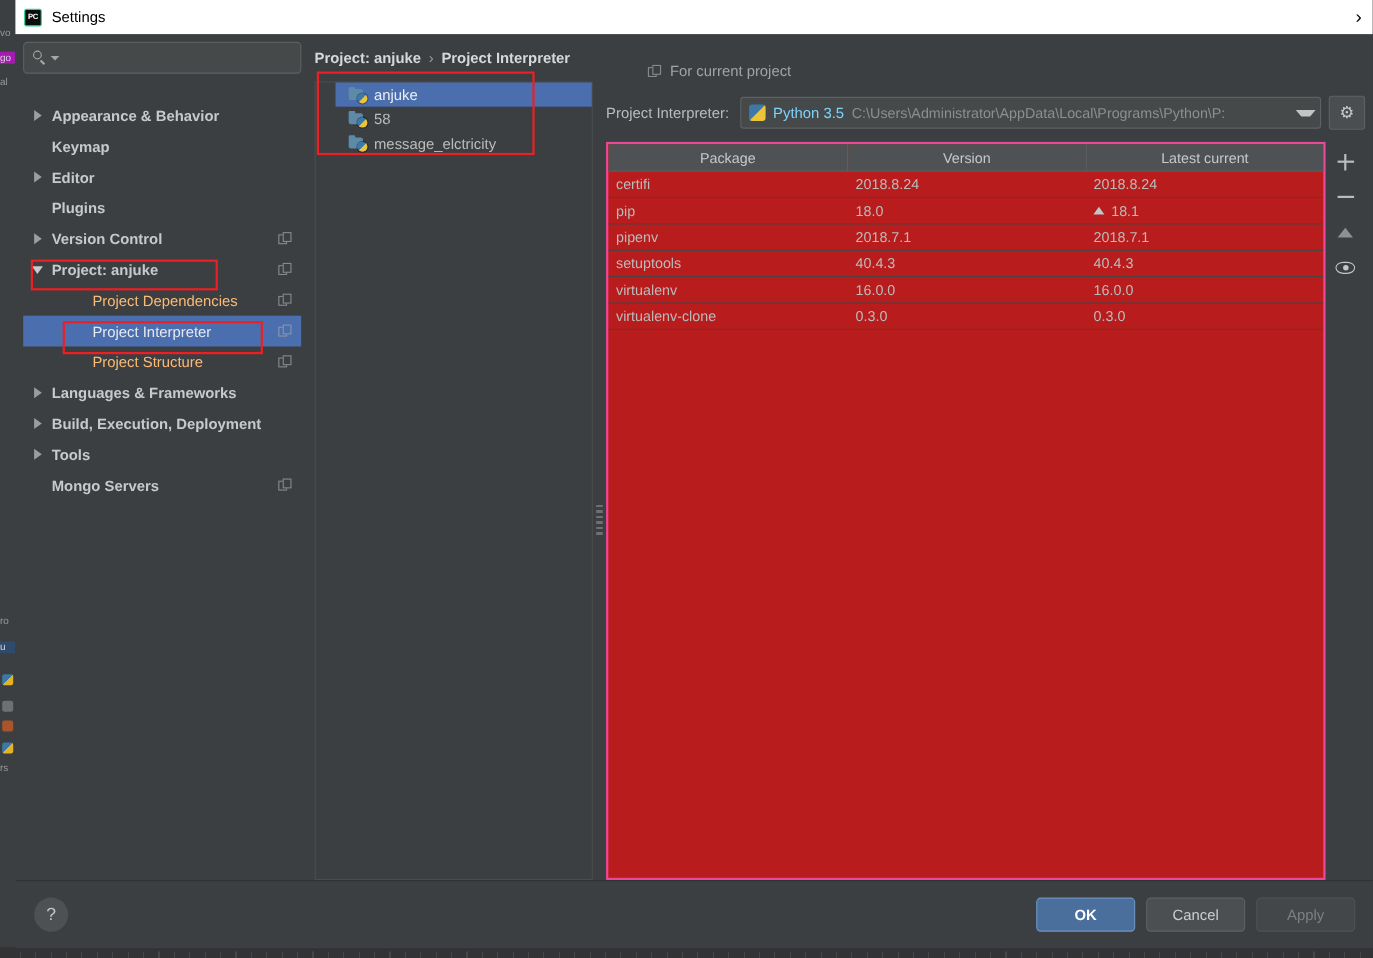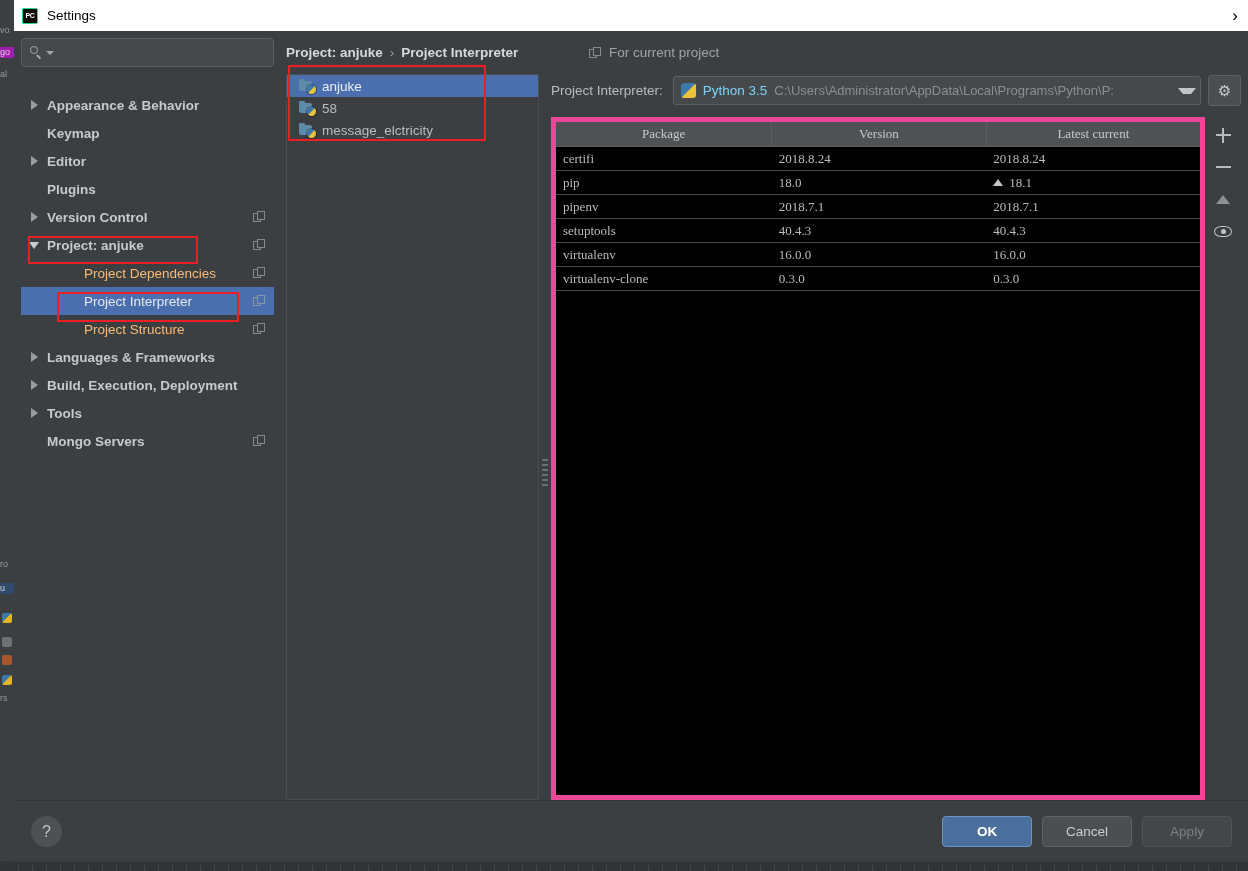--- a/index.html
+++ b/index.html
@@ -302,20 +302,21 @@
     min-height: 0;
     position: relative;
   }
   .proj-row {
     height: 22px;
     display: flex;
     align-items: center;
     padding-left: 12px;
     font-size: 13.5px;
     color: #bbbbbb;
+    margin-left: 18px;
   }
   .proj-row.selected { background: #4b6eaf; color: #eaeef2; }
   .proj-icon {
     width: 16px; height: 14px;
     flex: none;
     margin-right: 7px;
     position: relative;
   }
   .proj-icon .folder {
     position: absolute;
@@ -366,21 +367,21 @@
     min-width: 0;
     min-height: 0;
   }
   #for-current-project {
     height: 25px;
     display: flex;
     align-items: center;
     font-size: 13.5px;
     color: #a0a4a7;
     flex: none;
-    margin-top: 2px;
+    margin-top: 14px;
     padding-left: 38px;
     text-align: right;
   }
   #for-current-project .copy-badge { margin-left: 0; margin-right: 7px; }
 
   #interp-row {
     height: 29px;
     display: flex;
     align-items: center;
     flex: none;
@@ -457,26 +458,25 @@
 
   
   #pkg-area {
     display: flex;
     margin-top: 12px;
     flex: 1 1 auto;
     min-height: 0;
   }
   #pkg-table-wrap {
     flex: 1 1 auto;
-    background: #000000;
-    border: 5px solid #ec4899;
+    background: #b91c1c;
+    border: 2px solid #ec4899;
     box-sizing: border-box;
     overflow: hidden;
     min-width: 0;
-    font-family: Liberation Serif, serif;
   }
   table.pkg {
     width: 100%;
     border-collapse: collapse;
     table-layout: fixed;
   }
   table.pkg th {
     background: #4e5254;
     color: #c6c9cc;
     font-weight: normal;

